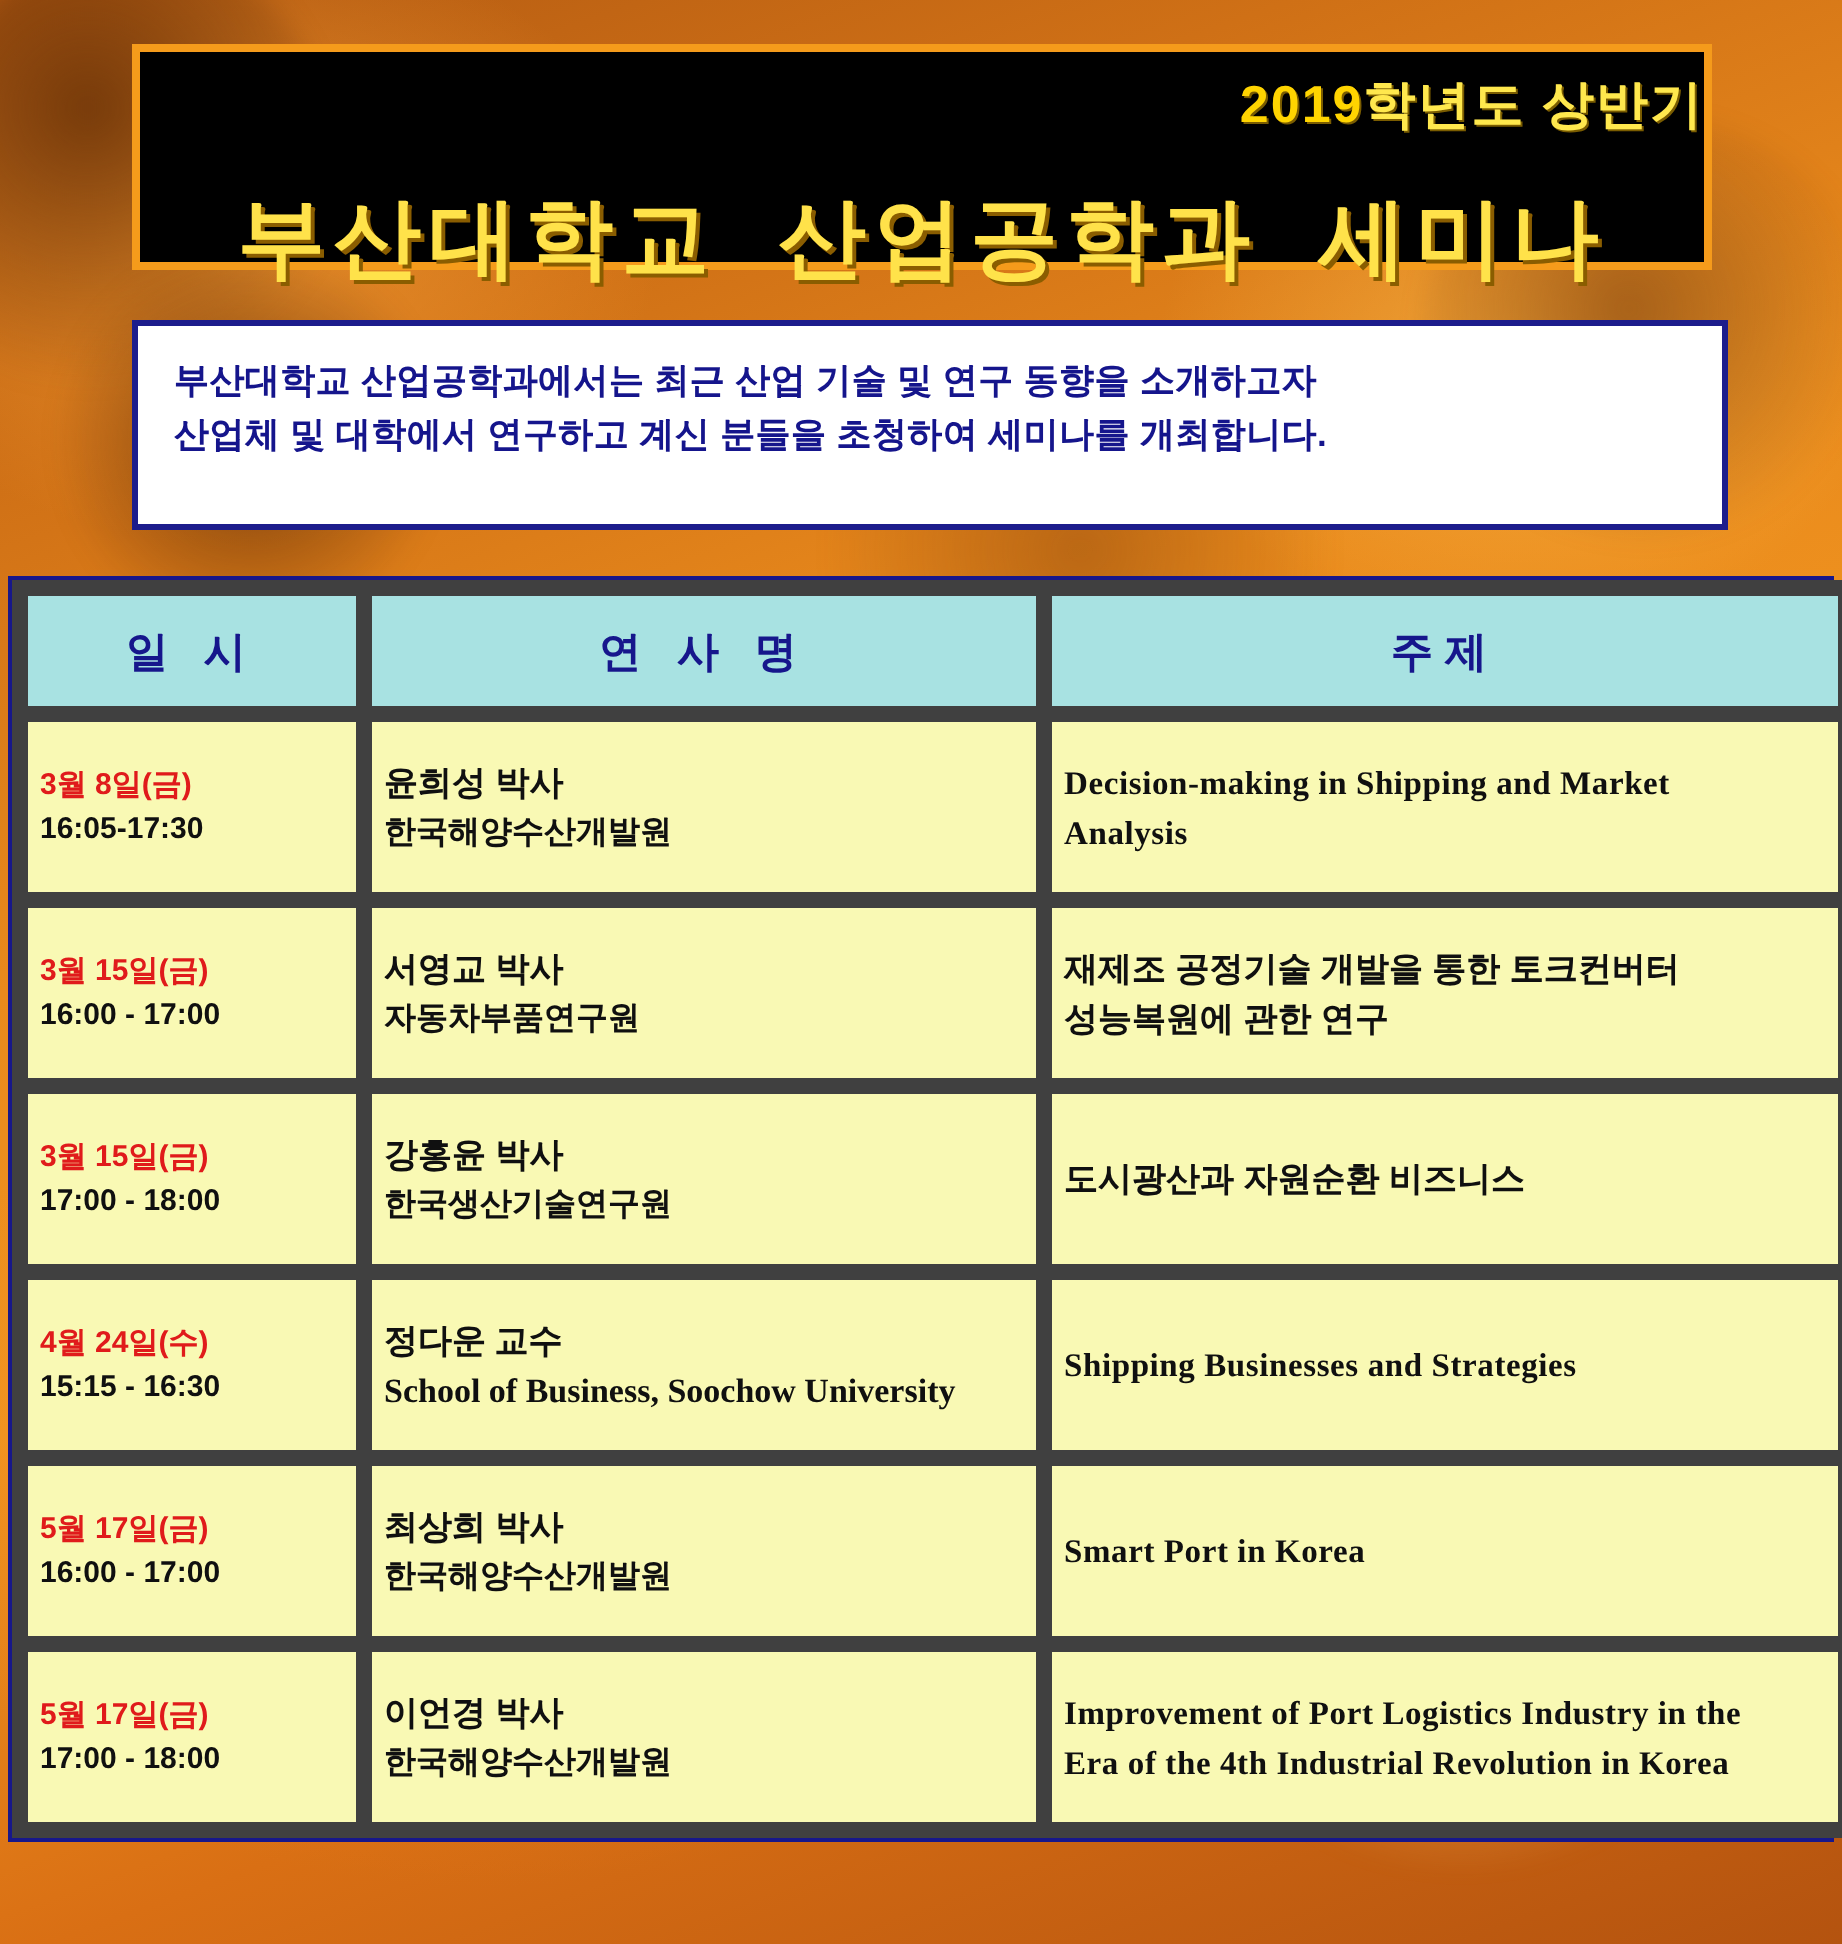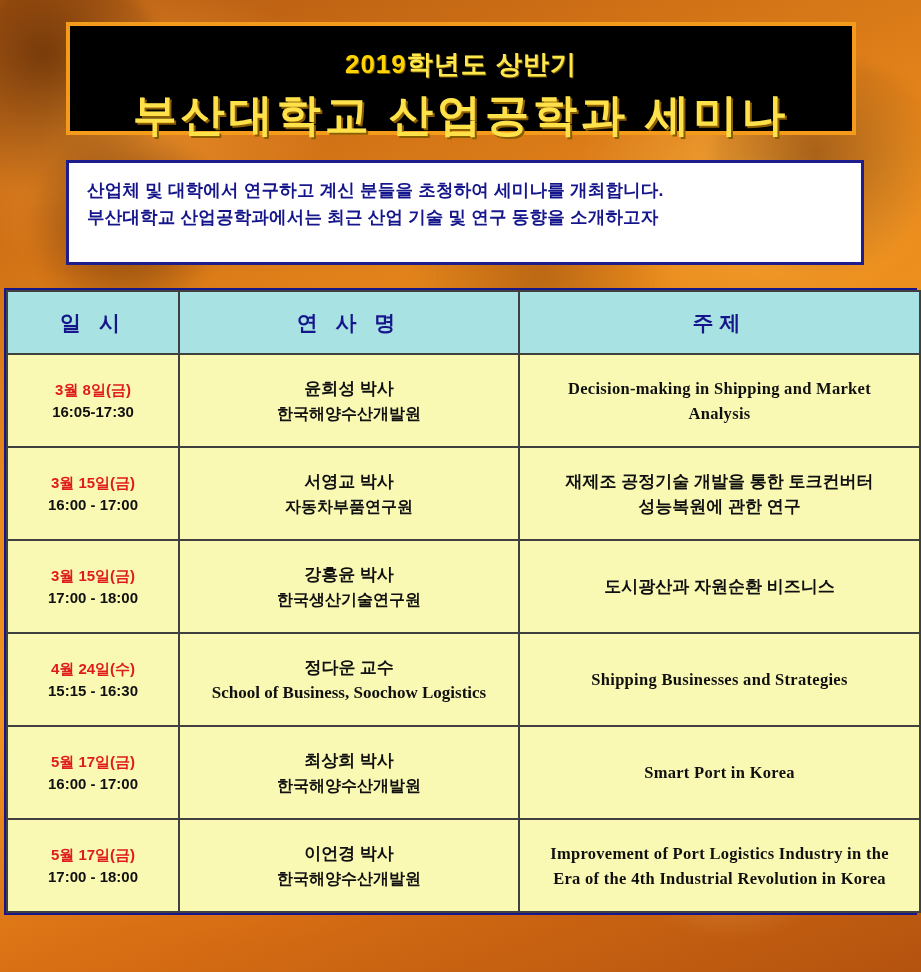--- a/index.html
+++ b/index.html
@@ -62,37 +62,39 @@
     left: 66px;
     top: 22px;
     width: 790px;
     height: 113px;
     background: #000000;
     border: 4px solid #f59b1b;
     box-sizing: border-box;
     text-align: center;
   }
   .title-line1 {
-    margin-top: 21px;
+    margin-top: 9px;
     font-size: 26px;
     font-weight: bold;
     letter-spacing: 1px;
     color: #ffe84d;
     text-shadow: 1px 1px 0 #7a5c00;
+    text-align: right;
   }
   .title-line1 .yr {
     color: #ffd400;
   }
   .title-line2 {
-    margin-top: 4px;
+    margin-top: 20px;
     font-size: 44px;
     font-weight: bold;
     letter-spacing: 4px;
     color: #ffe24a;
     text-shadow: 2px 2px 0 #8a5d00;
+    font-family: Liberation Mono, monospace;
   }
 
   
   .intro-box {
     position: absolute;
     left: 66px;
     top: 160px;
     width: 798px;
     height: 105px;
     background: #ffffff;
@@ -119,39 +121,39 @@
     box-sizing: border-box;
     background: #f7f7b0;
   }
   table.schedule {
     border-collapse: collapse;
     width: 100%;
     table-layout: fixed;
   }
   table.schedule th,
   table.schedule td {
-    border: 2px solid #404040;
+    border: 8px solid #404040;
     box-sizing: border-box;
   }
   table.schedule thead th {
     background: #a8e2e2;
     height: 63px;
     color: #16168c;
     font-size: 21px;
     font-weight: bold;
     letter-spacing: 6px;
   }
   col.c-date  { width: 172px; }
   col.c-speaker { width: 340px; }
   col.c-topic { width: 401px; }
 
   table.schedule tbody td {
     background: #f9f9b4;
     height: 93px;
-    text-align: center;
+    text-align: left;
     vertical-align: middle;
     padding: 4px 6px;
   }
   .date-main {
     font-size: 15px;
     font-weight: bold;
     color: #e01b1b;
     line-height: 22px;
   }
   .date-time {
@@ -199,22 +201,22 @@
   <div class="bg-blob blob-c"></div>
   <div class="bg-blob blob-d"></div>
   <div class="bg-blob blob-e"></div>
 
   <div class="title-banner">
     <div class="title-line1"><span class="yr">2019</span><span>학년도  상반기</span></div>
     <div class="title-line2">부산대학교  산업공학과  세미나</div>
   </div>
 
   <div class="intro-box">
+    <div class="intro-line">부산대학교  산업공학과에서는  최근  산업  기술  및  연구  동향을  소개하고자</div>
     <div class="intro-line">산업체  및  대학에서  연구하고  계신  분들을  초청하여  세미나를  개최합니다.</div>
-    <div class="intro-line">부산대학교  산업공학과에서는  최근  산업  기술  및  연구  동향을  소개하고자</div>
   </div>
 
   <div class="table-wrap">
     <table class="schedule">
       <colgroup>
         <col class="c-date">
         <col class="c-speaker">
         <col class="c-topic">
       </colgroup>
       <thead>
@@ -266,21 +268,21 @@
               <div class="topic">도시광산과 자원순환 비즈니스</div>
             </td>
           </tr>
           <tr>
             <td>
               <div class="date-main">4월 24일(수)</div>
               <div class="date-time">15:15 - 16:30</div>
             </td>
             <td>
               <div class="speaker-name serif">정다운 교수</div>
-              <div class="speaker-affil serif">School of Business, Soochow Logistics</div>
+              <div class="speaker-affil serif">School of Business, Soochow University</div>
             </td>
             <td>
               <div class="topic serif">Shipping Businesses and Strategies</div>
             </td>
           </tr>
           <tr>
             <td>
               <div class="date-main">5월 17일(금)</div>
               <div class="date-time">16:00 - 17:00</div>
             </td>

